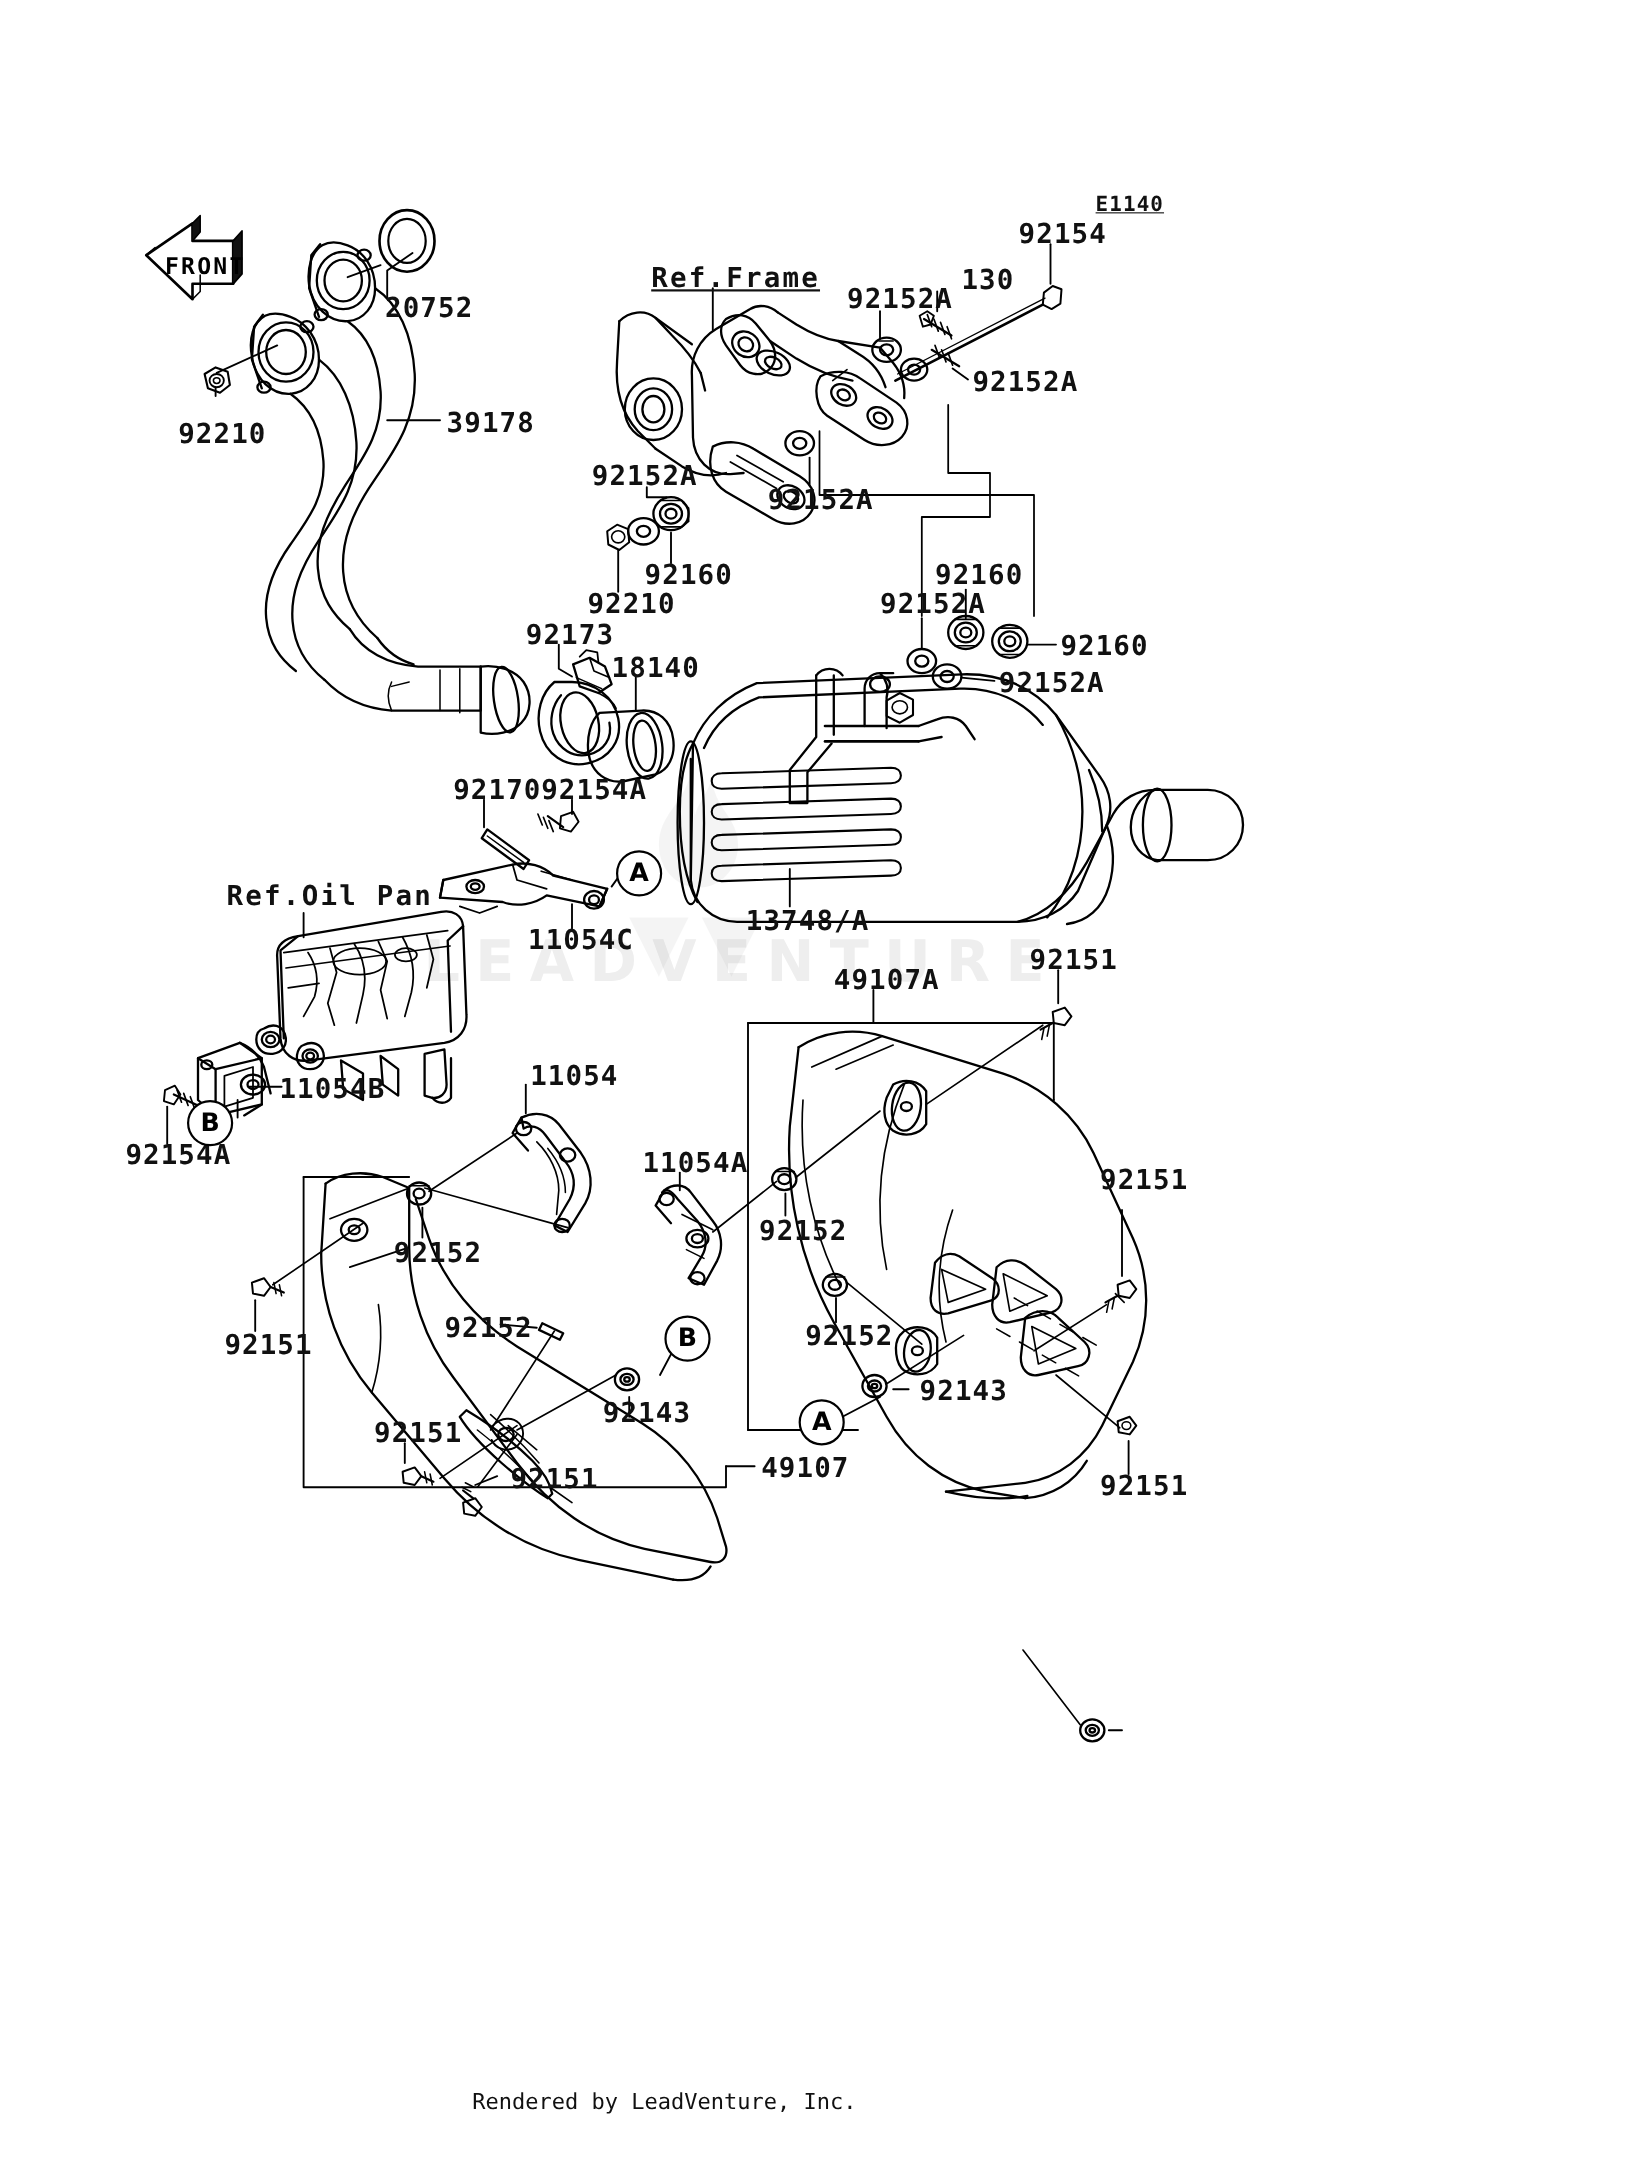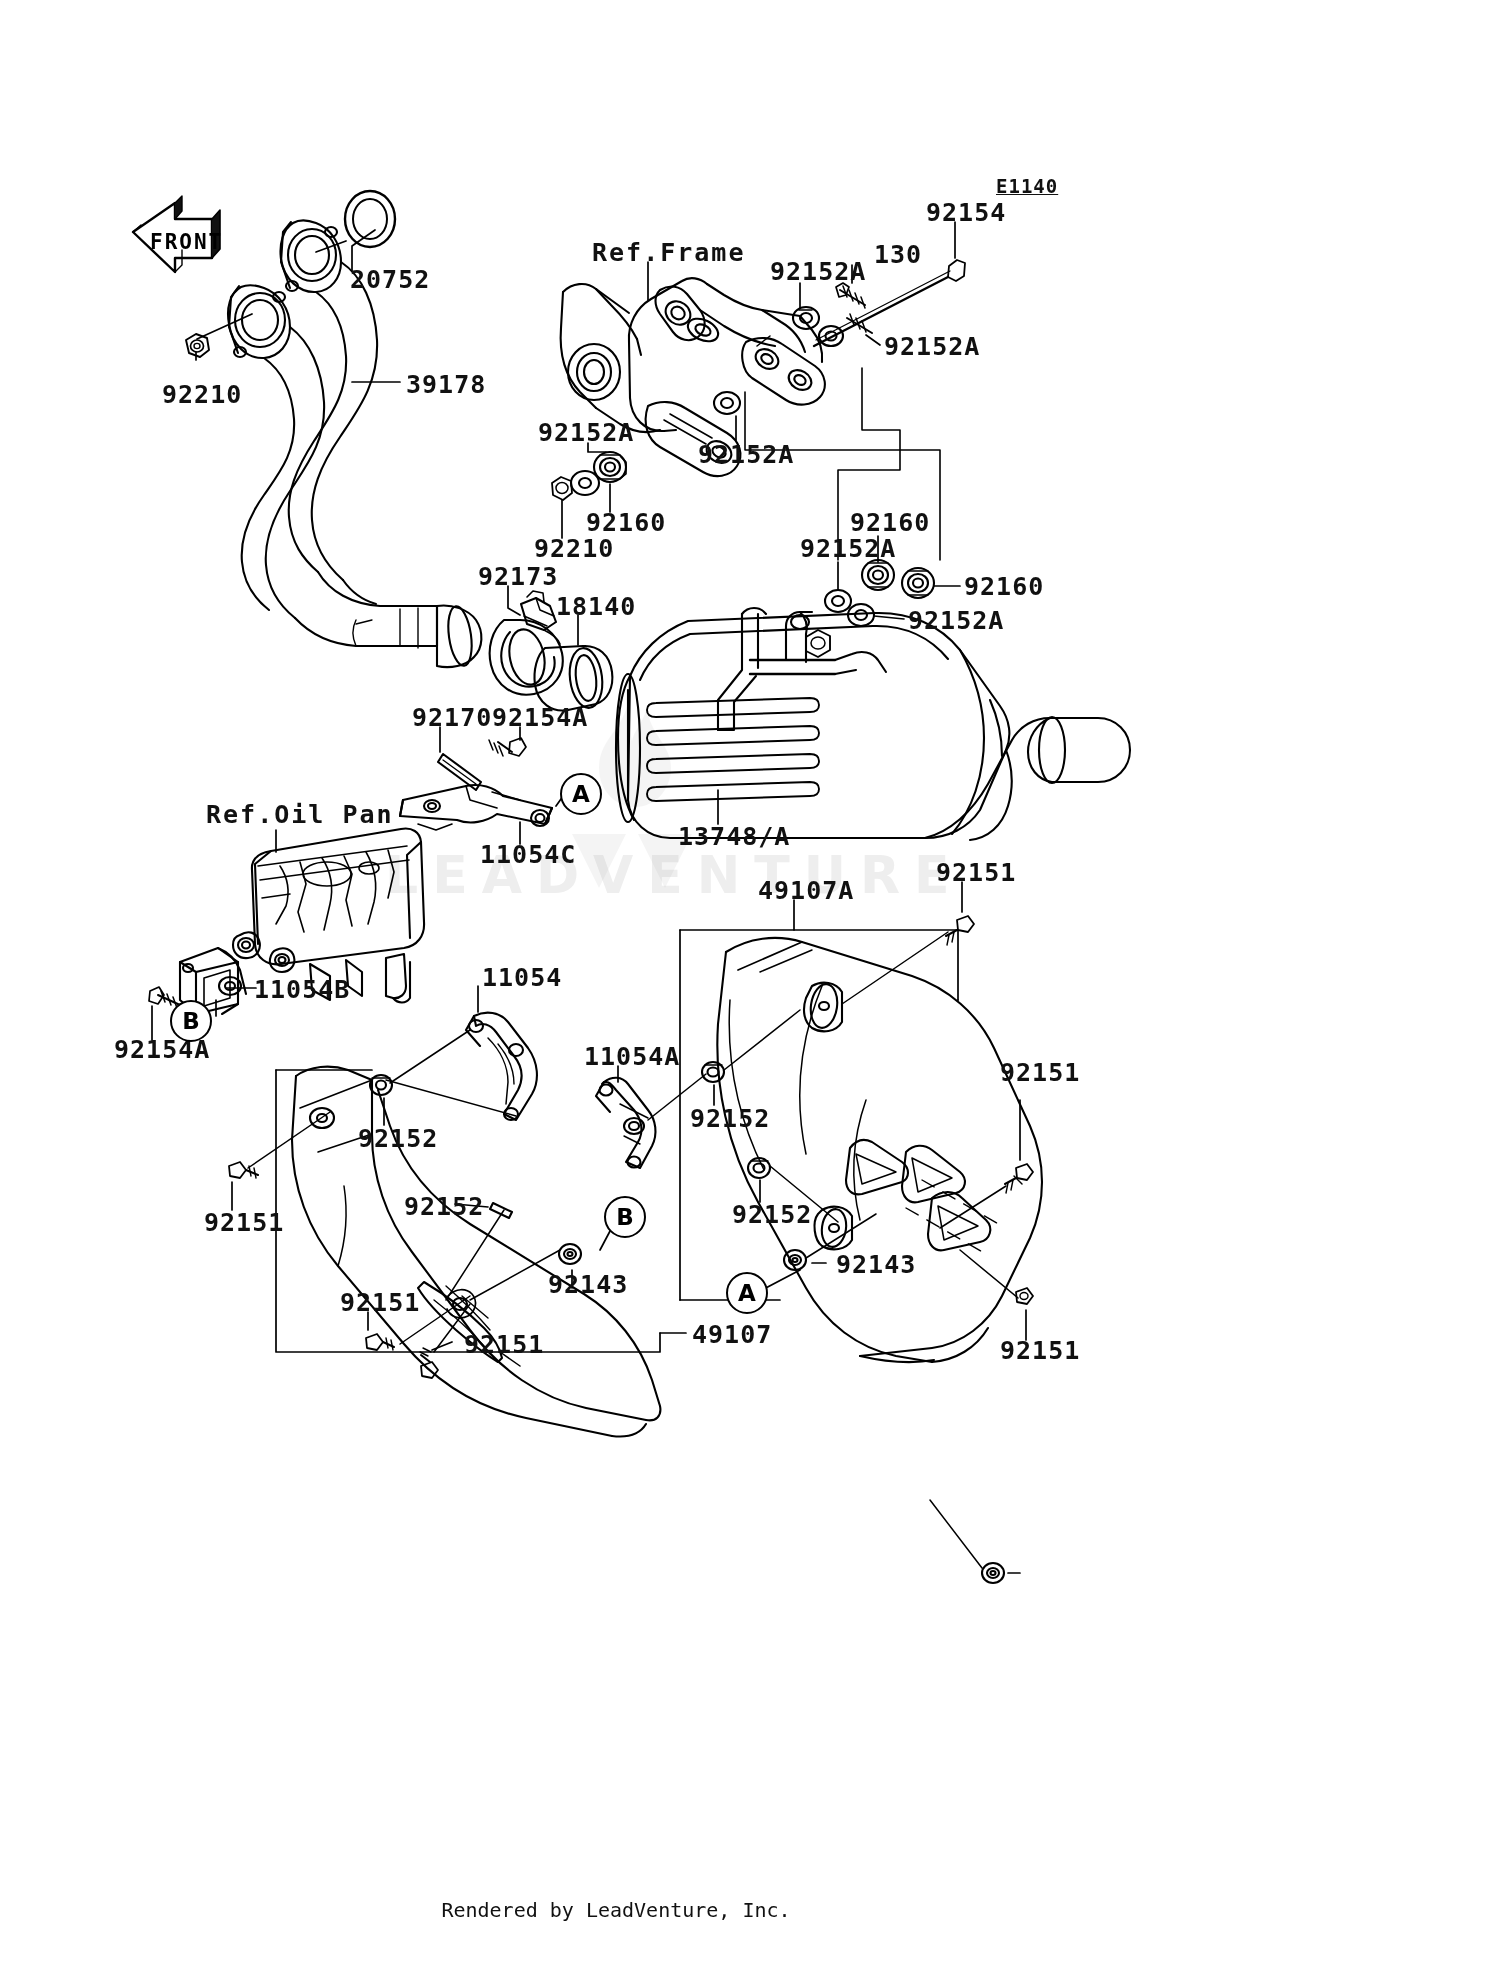--- a/index.html
+++ b/index.html
@@ -10,21 +10,21 @@
   svg.layer{position:absolute;top:0;left:0;width:1500px;height:1962px;}
   .lbl{position:absolute;font-family:"DejaVu Sans Mono","Liberation Mono",monospace;
        font-weight:bold;color:#111;white-space:nowrap;letter-spacing:1px;}
   .pn{font-size:25px;}
   .ref{font-size:25px;letter-spacing:2px;}
   .code{font-size:19px;font-weight:bold;letter-spacing:1px;text-decoration:underline;}
   .circ{position:absolute;width:38px;height:38px;border:2.5px solid #000;
         border-radius:50%;display:flex;align-items:center;justify-content:center;
         font-size:23px;font-weight:bold;background:#fff;
         font-family:"DejaVu Sans","Liberation Sans",sans-serif;}
-  .footer{position:absolute;left:12px;width:1208px;text-align:center;
+  .footer{position:absolute;left:0;width:1208px;text-align:center;
           font-family:"DejaVu Sans Mono","Liberation Mono",monospace;
           font-size:20px;color:#111;}
   .wm{position:absolute;color:#eeeeee;font-weight:bold;
       font-family:"DejaVu Sans","Liberation Sans",sans-serif;
       letter-spacing:14px;font-size:52px;user-select:none;}
 </style>
 </head>
 <body>
 
 <div id="sheet">
@@ -647,21 +647,21 @@
 
       <path d="M762 1290 L800 1270"></path>
 
       <path d="M196 1014 L196 1026"></path>
       <path d="M618 1216 L600 1250"></path>
     </g>
   </svg>
 
   <div class="lbl code" style="left:996px;top:175px;">E1140</div>
 
-  <div class="lbl ref" style="left:592px;top:238px;">Ref.Frame</div>
+  <div class="lbl ref" style="left:592px;top:238px;text-decoration:underline;">Ref.Frame</div>
   <div class="lbl ref" style="left:206px;top:800px;">Ref.Oil Pan</div>
 
   <div class="lbl pn" style="left:350px;top:265px;">20752</div>
   <div class="lbl pn" style="left:162px;top:380px;">92210</div>
   <div class="lbl pn" style="left:406px;top:370px;">39178</div>
   <div class="lbl pn" style="left:770px;top:257px;">92152A</div>
   <div class="lbl pn" style="left:838px;top:240px;margin-left:36px;">130</div>
   <div class="lbl pn" style="left:926px;top:198px;">92154</div>
   <div class="lbl pn" style="left:884px;top:332px;">92152A</div>
   <div class="lbl pn" style="left:538px;top:418px;">92152A</div>

